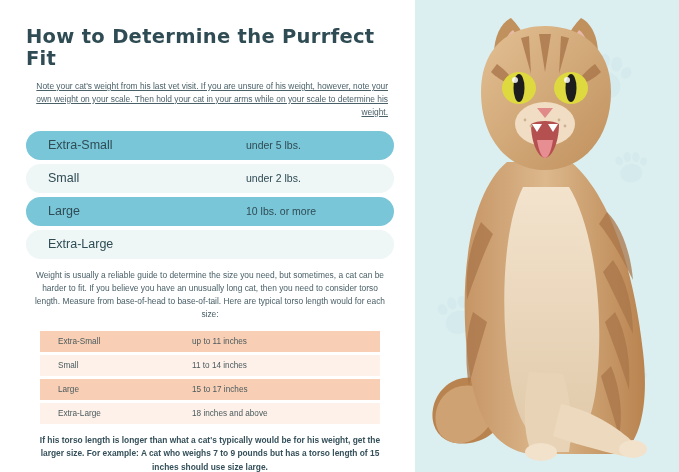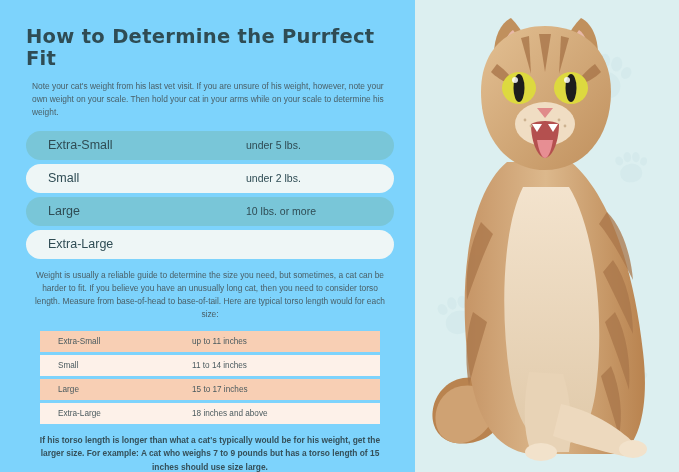--- a/index.html
+++ b/index.html
@@ -10,21 +10,21 @@
     width: 679px;
     height: 472px;
     font-family: "Liberation Sans", sans-serif;
     background: #d9edee;
     overflow: hidden;
   }
   .page {
     position: relative;
     width: 679px;
     height: 472px;
-    background: #7dd3fc;
+    background: #ffffff;
     overflow: hidden;
   }
 
   
   .photo-panel {
     position: absolute;
     right: 0;
     top: 0;
     width: 264px;
     height: 472px;
@@ -82,22 +82,23 @@
     font-weight: bold;
     color: #2f4c54;
     letter-spacing: 0.3px;
     margin: 4px 0 9px 0;
     line-height: 1.15;
   }
   .intro {
     font-size: 8.4px;
     color: #4a6068;
     line-height: 1.55;
-    text-align: left;
+    text-align: right;
     margin: 0 6px 12px 6px;
+    text-decoration: underline;
   }
 
   .weight-table {
     margin: 0 0 10px 0;
   }
   .wrow {
     display: flex;
     align-items: center;
     height: 29px;
     border-radius: 15px;

